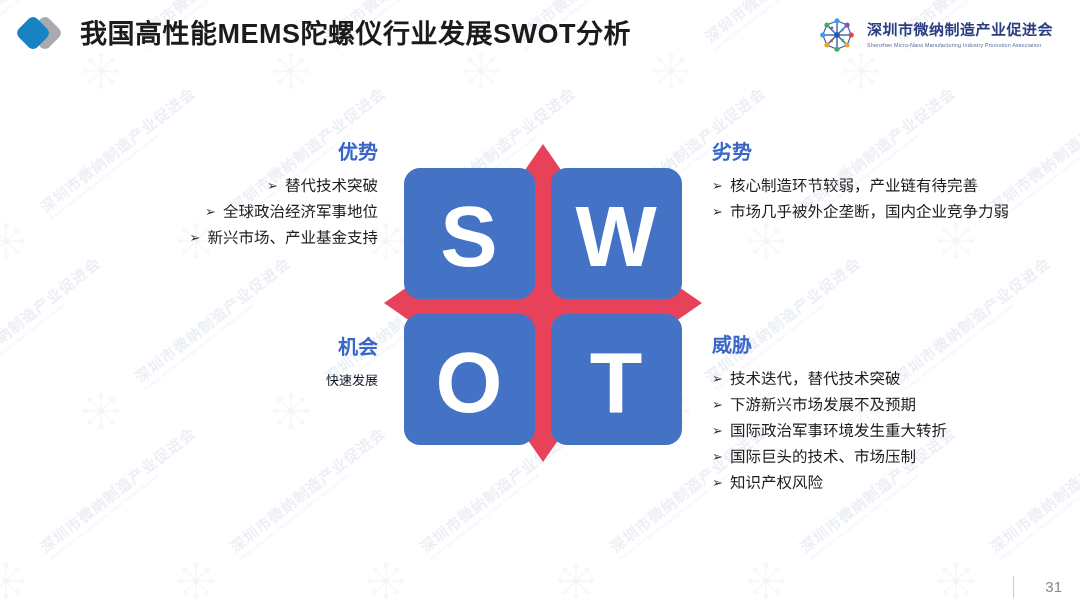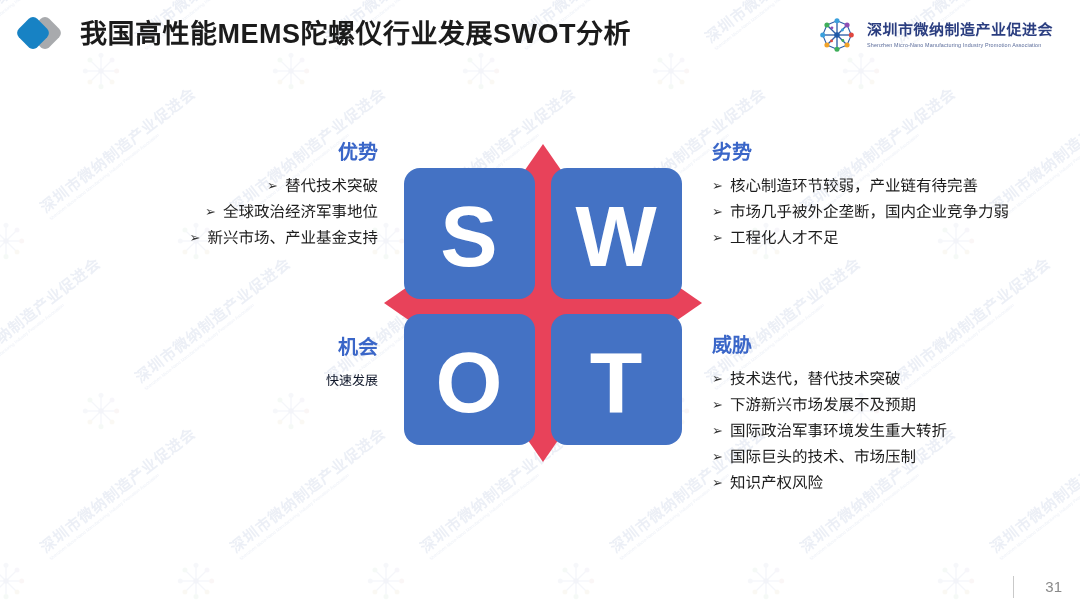--- a/index.html
+++ b/index.html
@@ -644,21 +644,20 @@
         <li><span class="bullet">➢</span><span>全球政治经济军事地位</span></li>
         <li><span class="bullet">➢</span><span>新兴市场、产业基金支持</span></li>
       </ul>
   </div>
 
   <div class="quad quad-right" id="q-weaknesses">
     <div class="quad-title">劣势</div>
     <ul>
         <li><span class="bullet">➢</span><span>核心制造环节较弱，产业链有待完善</span></li>
         <li><span class="bullet">➢</span><span>市场几乎被外企垄断，国内企业竞争力弱</span></li>
-        <li><span class="bullet">➢</span><span>工程化人才不足</span></li>
       </ul>
   </div>
 
   <div class="quad quad-left" id="q-opportunities">
     <div class="quad-title">机会</div>
     <div class="quad-cont" style="font-size:13px;color:#0f172a;line-height:25px;white-space:nowrap;">快速发展</div>
   </div>
 
   <div class="quad quad-right" id="q-threats">
     <div class="quad-title">威胁</div>

